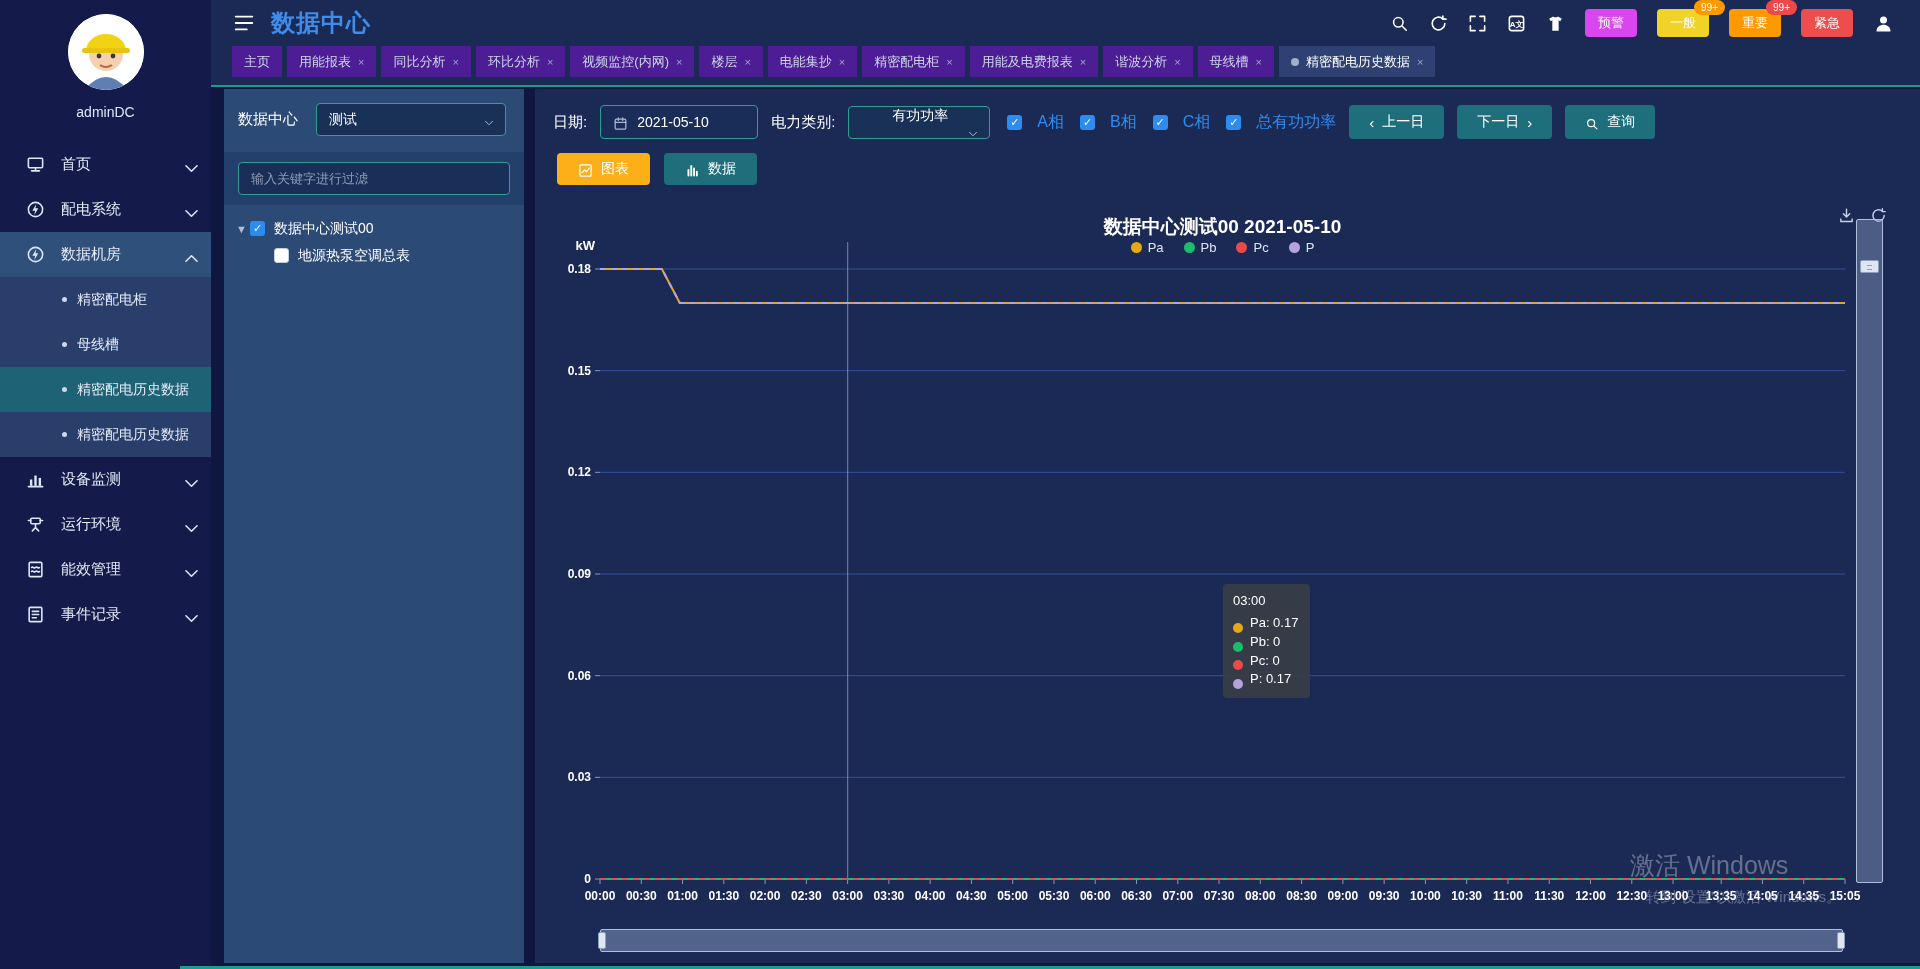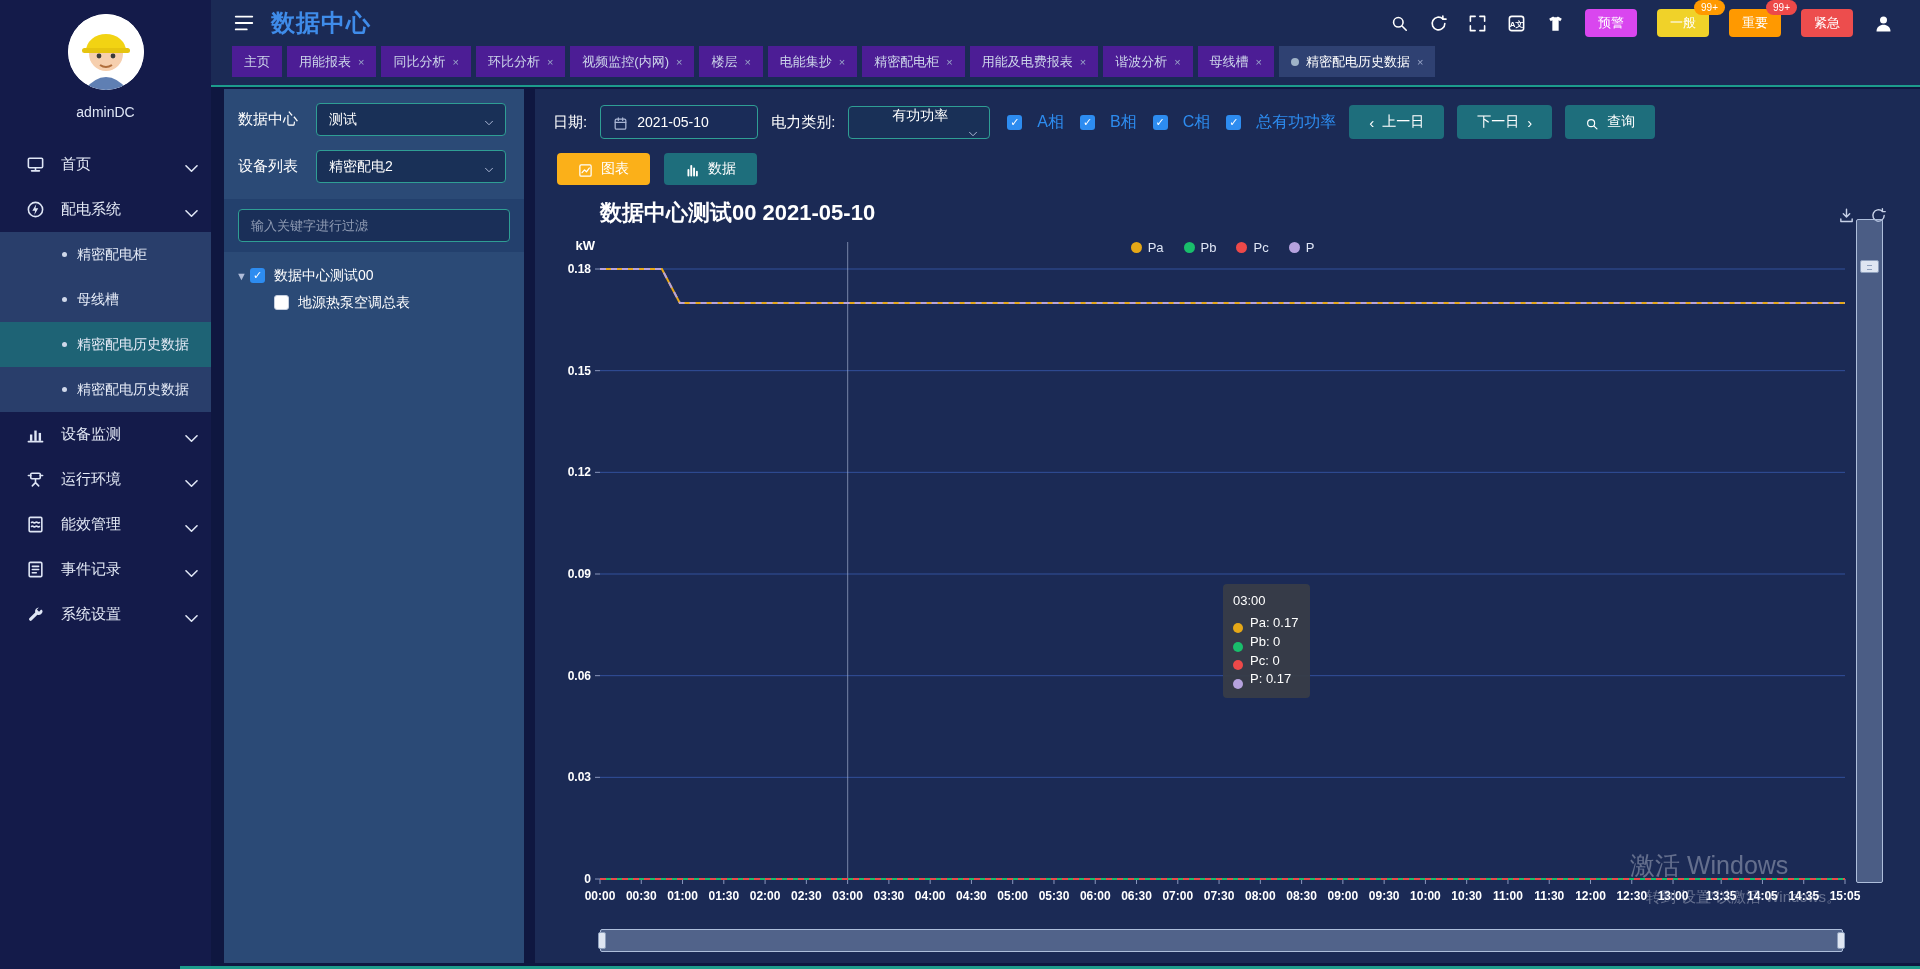--- a/index.html
+++ b/index.html
@@ -79,22 +79,22 @@
   .tbtn .icon { width:14px; height:14px; }
   .viewbtns { position:absolute; left:22px; top:64px; display:flex; gap:14px; }
   .vbtn { width:93px; height:32px; border-radius:4px; color:#fff; font-size:14px; display:flex;
     align-items:center; justify-content:center; gap:8px; cursor:pointer; }
   .vbtn .icon { width:15px; height:15px; }
   .vbtn.chart-btn { background:#fbb019; }
   .vbtn.data-btn { background:#1e6e7c; }
 
   
   .chart { position:absolute; left:0; right:0; top:105px; bottom:0; }
-  .chart-title { position:absolute; left:65px; width:1245px; top:4px; text-align:left;
-    font-size:22px; font-weight:bold; color:#fff; }
+  .chart-title { position:absolute; left:65px; width:1245px; top:20px; text-align:center;
+    font-size:19px; font-weight:bold; color:#fff; }
   .chart-tools { position:absolute; left:1303px; top:12px; display:flex; gap:15px; color:#c7d1e8; }
   .chart-tools .icon { width:17px; height:17px; cursor:pointer; }
   .legend { position:absolute; left:65px; width:1245px; top:46px; display:flex; justify-content:center; gap:20px; }
   .legend-item { display:flex; align-items:center; gap:6px; font-size:13px; color:#dfe6f5; cursor:pointer; }
   .legend-item .dot { width:11px; height:11px; border-radius:50%; }
   #plot { position:absolute; left:0; top:40px; }
   .tooltip { position:absolute; left:688px; top:390px; background:rgba(55,60,72,.96); border-radius:4px;
     padding:8px 12px 9px 10px; font-size:13px; color:#fff; z-index:6; line-height:1.45; }
   .tooltip .tt-time { margin-bottom:3px; }
   .tooltip .tt-row { display:flex; align-items:flex-end; gap:7px; white-space:nowrap; }
@@ -146,20 +146,30 @@
       <div class="menu-item">
     <svg class="icon" viewBox="0 0 24 24">
           <circle cx="12" cy="12" r="9"></circle>
           <path d="M13 5l-5 8.5h3.5L10.5 19l5-8.5H12z" fill="currentColor" stroke="none"></path>
         </svg>
         <span>配电系统</span>
     <span class="chev"><svg class="icon" viewBox="0 0 24 24">
             <path d="M5 8.5l7 7 7-7"></path>
           </svg></span>
       </div>
+      <div class="menu-item expanded">
+    <svg class="icon" viewBox="0 0 24 24">
+          <circle cx="12" cy="12" r="9"></circle>
+          <path d="M13 5l-5 8.5h3.5L10.5 19l5-8.5H12z" fill="currentColor" stroke="none"></path>
+        </svg>
+        <span>数据机房</span>
+    <span class="chev"><svg class="icon" viewBox="0 0 24 24">
+            <path d="M5 15.5l7-7 7 7"></path>
+          </svg></span>
+      </div>
       <div class="submenu">
         <div class="submenu-item">
       <span class="bullet"></span>
           <span>精密配电柜</span>
         </div>
         <div class="submenu-item">
       <span class="bullet"></span>
           <span>母线槽</span>
         </div>
         <div class="submenu-item active">
@@ -202,29 +212,20 @@
     <span class="chev"><svg class="icon" viewBox="0 0 24 24">
             <path d="M5 8.5l7 7 7-7"></path>
           </svg></span>
       </div>
       <div class="menu-item">
     <svg class="icon" viewBox="0 0 24 24">
           <rect x="4" y="3" width="16" height="18" rx="1.5"></rect>
           <path d="M8 8h8M8 12h8M8 16h5"></path>
         </svg>
         <span>事件记录</span>
-    <span class="chev"><svg class="icon" viewBox="0 0 24 24">
-            <path d="M5 8.5l7 7 7-7"></path>
-          </svg></span>
-      </div>
-      <div class="menu-item">
-    <svg class="icon" viewBox="0 0 24 24">
-          <path d="M21 7.5a5 5 0 0 1-6.6 4.7L7 19.6a2 2 0 0 1-2.8-2.8l7.4-7.4A5 5 0 0 1 16.3 3l-2.6 2.6 2.8 2.8L19.1 5.8c.6.5 1.2 1 1.9 1.7z" fill="currentColor" stroke="none"></path>
-        </svg>
-        <span>系统设置</span>
     <span class="chev"><svg class="icon" viewBox="0 0 24 24">
             <path d="M5 8.5l7 7 7-7"></path>
           </svg></span>
       </div>
     </nav>
 </aside>
 
 <header class="header">
   <div class="header-top">
     <span class="hamburger"><svg class="icon" viewBox="0 0 24 24" style="width:100%;height:100%">
@@ -338,29 +339,20 @@
      <span class="close">×</span>
    </div>
     </div>
 </header>
 
 <section class="panel">
   <div class="field">
     <span class="field-label">数据中心</span>
     <div class="select">
       <span>测试</span>
-      <span class="chev"><svg class="icon" viewBox="0 0 24 24" style="width:100%;height:100%">
-            <path d="M5 8.5l7 7 7-7"></path>
-          </svg></span>
-    </div>
-  </div>
-  <div class="field">
-    <span class="field-label">设备列表</span>
-    <div class="select">
-      <span>精密配电2</span>
       <span class="chev"><svg class="icon" viewBox="0 0 24 24" style="width:100%;height:100%">
             <path d="M5 8.5l7 7 7-7"></path>
           </svg></span>
     </div>
   </div>
   <div class="filterbar">
     <input class="filter-input" placeholder="输入关键字进行过滤" style="">
   </div>
   <div class="tree">
     <div class="tree-row">

